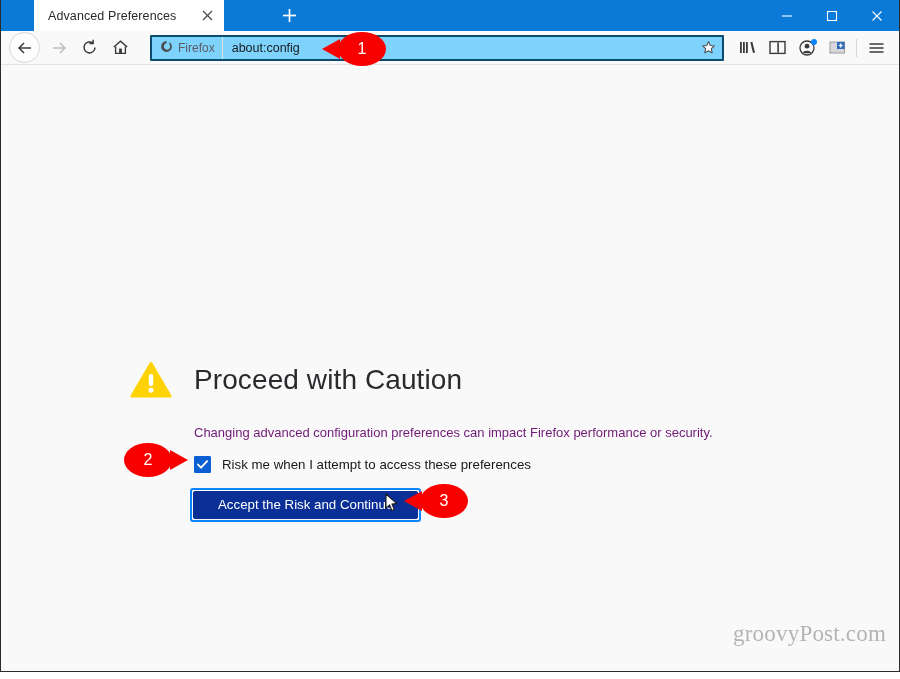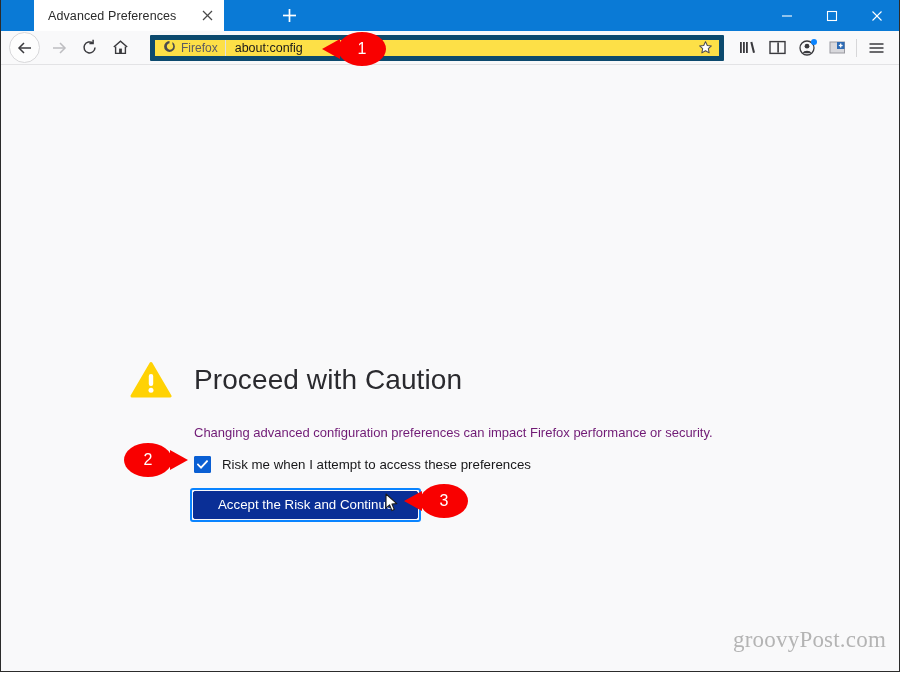--- a/index.html
+++ b/index.html
@@ -126,22 +126,22 @@
     height: 29px;
     background: #fdfdfd;
     margin-right: 3px;
   }
 
   
   #urlbar {
     flex: 1;
     height: 26px;
     margin: 0 8px 0 14px;
-    background: #fde047;
-    border: 5px solid #0c4a6e;
+    background: #7dd3fc;
+    border: 2px solid #0c4a6e;
     border-radius: 1px;
     display: flex;
     align-items: center;
     position: relative;
     box-sizing: border-box;
   }
   #identity-box {
     display: flex;
     align-items: center;
     padding: 0 7px 0 8px;
@@ -353,21 +353,21 @@
   }
 
   #callout-1 { left: 337px; top: 32px; }
   #callout-2 { left: 123px; top: 378px; }
   #callout-3 { left: 419px; top: 419px; }
 
   
   #watermark {
     position: absolute;
     right: 13px;
-    bottom: 18px;
+    bottom: 24px;
     font-family: "Liberation Serif", serif;
     font-size: 23px;
     color: #b4b4b4;
     letter-spacing: .2px;
   }
 </style>
 </head>
 <body>
 
 <div id="window">

